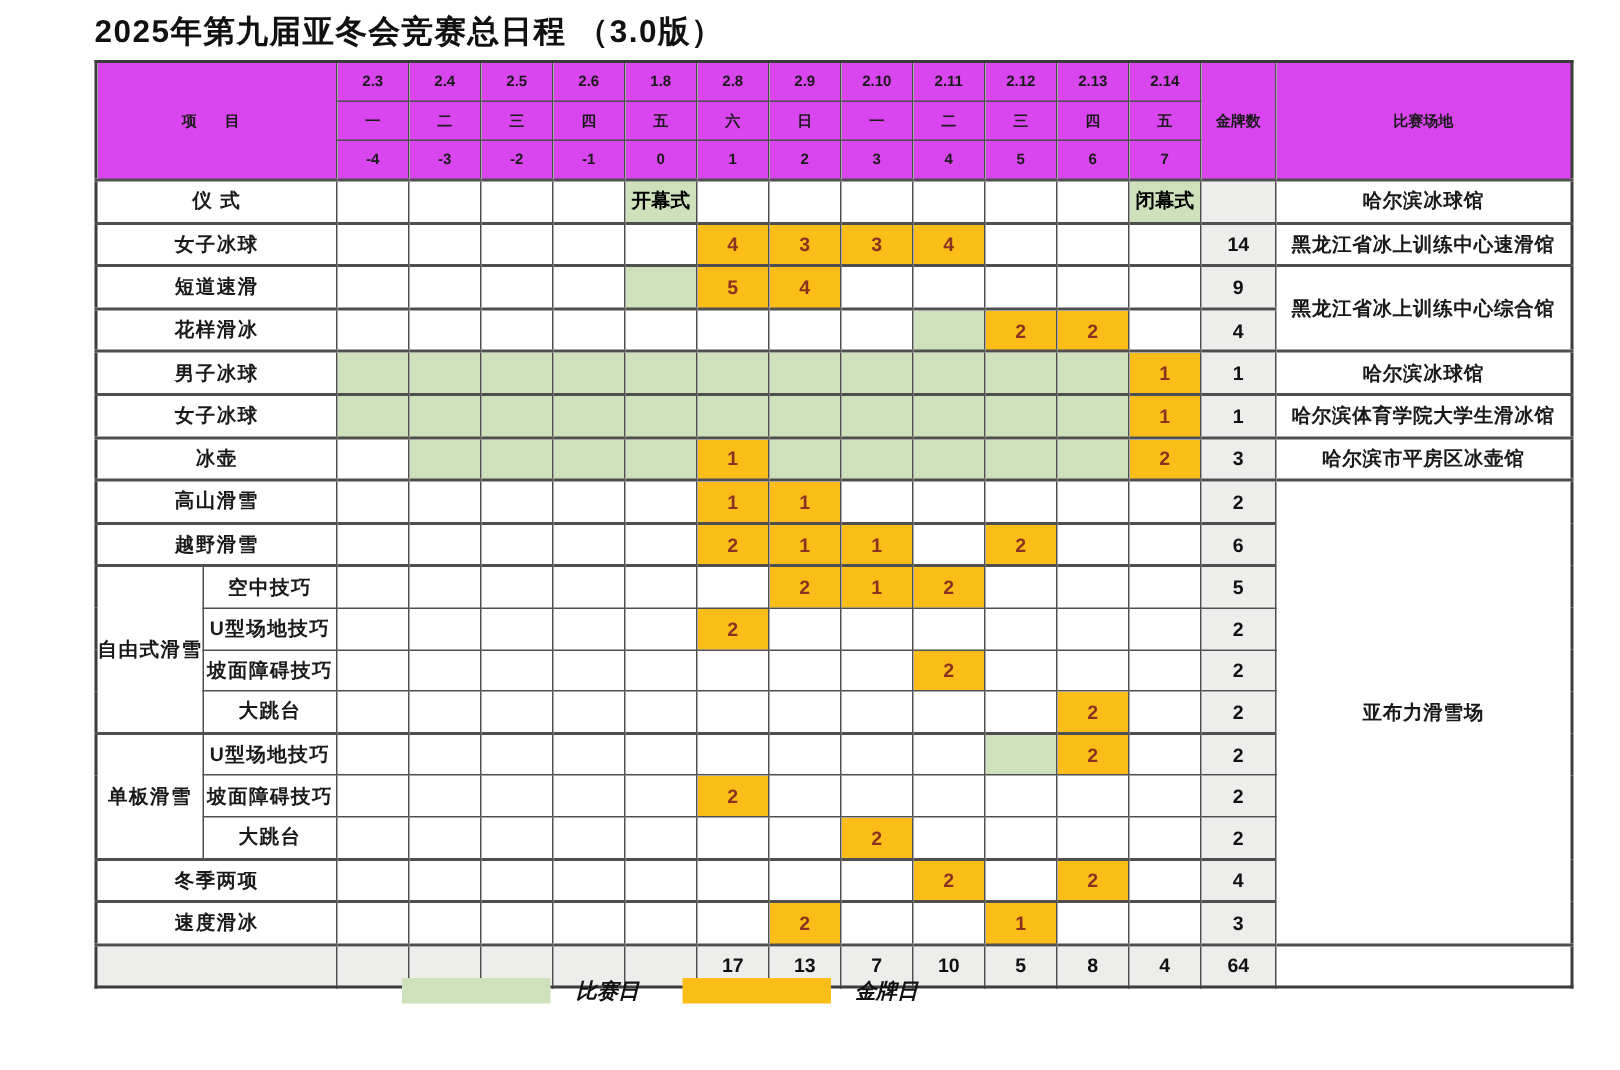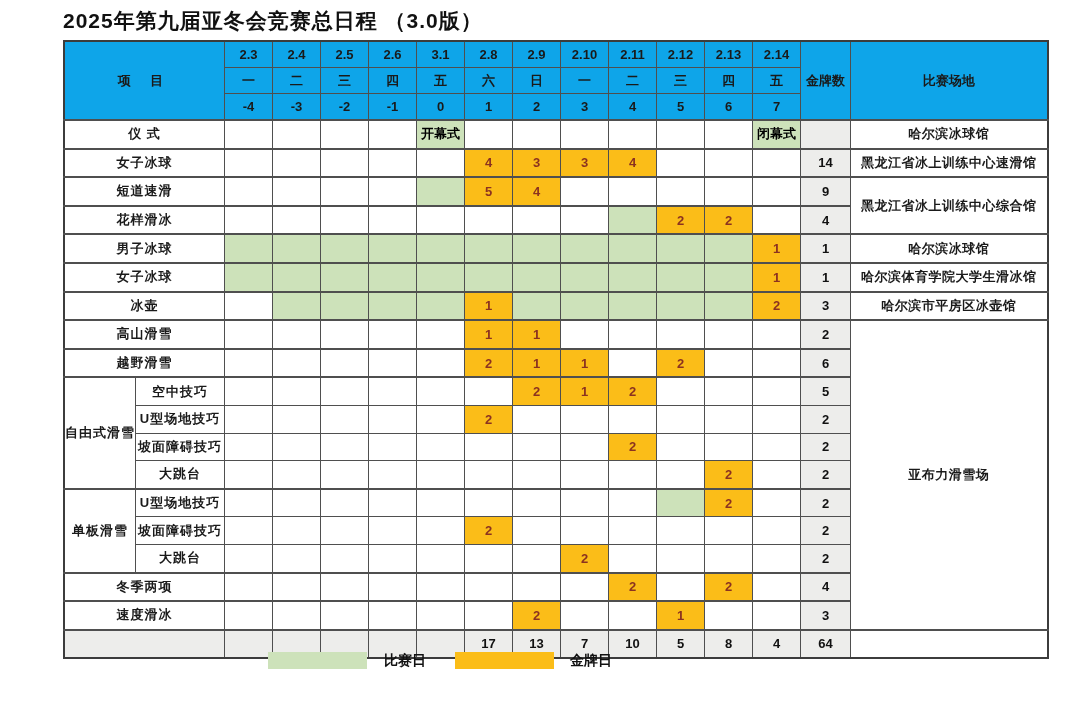--- a/index.html
+++ b/index.html
@@ -12,34 +12,34 @@
     font-size:21px;font-weight:bold;letter-spacing:1px;margin:0;color:#111;
   }
   table.sched{
     position:absolute;top:40px;left:63px;border-collapse:collapse;table-layout:fixed;
     border:2px solid #3c3c3c;
   }
   table.sched th,table.sched td{
     border:1px solid #4f4f4f;text-align:center;vertical-align:middle;
     padding:0;overflow:hidden;white-space:nowrap;
   }
-  table.sched th{height:25px;font-size:13px;font-weight:bold;background:#0ea5e9;}
+  table.sched th{height:25px;font-size:10px;font-weight:bold;background:#d946ef;}
   table.sched td{height:26.6px;font-size:13px;font-weight:bold;}
   th.datehead,th.goldhead,th.venuehead{background:#e5e3e1;}
   th.projhead{background:#ffffff;font-size:14px;letter-spacing:8px;}
   tr.major td{border-top-width:2px;}
   td.rowlabel,td.grouplabel,td.sublabel{background:#ffffff;font-size:13.5px;letter-spacing:1px;}
   td.daycell{background:#ffffff;}
   td.green{background:#cde2ba;color:#000000;}
   td.gold{background:#fbbd18;color:#8b3220;font-size:13.5px;}
   td.goldcount{background:#ededeb;color:#111;font-size:13.5px;}
   td.venue{background:#ffffff;font-size:13px;letter-spacing:0.5px;}
   tr.totalrow td{background:#ededeb;color:#111;}
   tr.totalrow td.venue{background:#ffffff;}
-  .legend{position:absolute;top:650px;left:0;width:928px;height:20px;}
+  .legend{position:absolute;top:650px;left:0;width:928px;height:20px;font-style:italic;}
   .swatch{position:absolute;top:2px;width:99px;height:17px;display:inline-block;}
   .swatch.green{left:268px;background:#cde2ba;}
   .swatch.goldsw{left:455px;background:#fbbd18;}
   .legend-label{position:absolute;top:2px;font-size:14px;font-weight:bold;color:#111;}
   .legend-label.g1{left:384px;}
   .legend-label.g2{left:570px;}
   .footnote{position:absolute;top:673px;left:222px;font-size:13.5px;font-weight:bold;color:#111;letter-spacing:1px;}
 </style>
 </head>
 <body>
@@ -66,21 +66,21 @@
         <col style="width: 50px;">
         <col style="width: 197px;">
       </colgroup>
       <thead>
         <tr>
           <th class="projhead" rowspan="3" colspan="2">项  目</th>
           <th class="datehead">2.3</th>
           <th class="datehead">2.4</th>
           <th class="datehead">2.5</th>
           <th class="datehead">2.6</th>
-          <th class="datehead">3.1</th>
+          <th class="datehead">1.8</th>
           <th class="datehead">2.8</th>
           <th class="datehead">2.9</th>
           <th class="datehead">2.10</th>
           <th class="datehead">2.11</th>
           <th class="datehead">2.12</th>
           <th class="datehead">2.13</th>
           <th class="datehead">2.14</th>
           <th class="goldhead" rowspan="3">金牌数</th>
           <th class="venuehead" rowspan="3">比赛场地</th>
         </tr>

